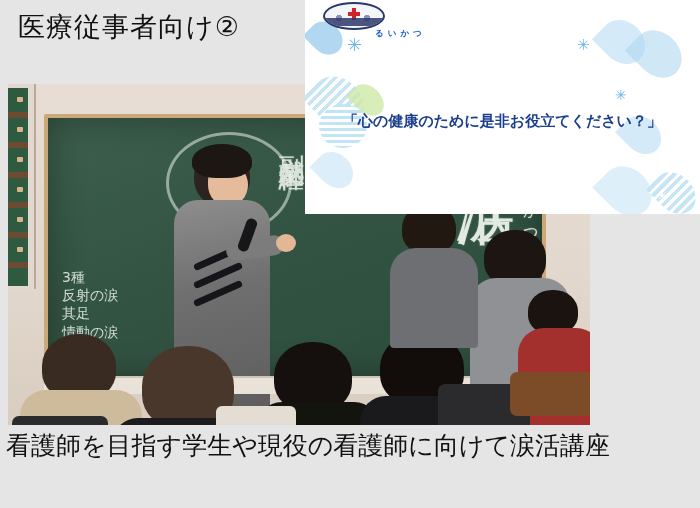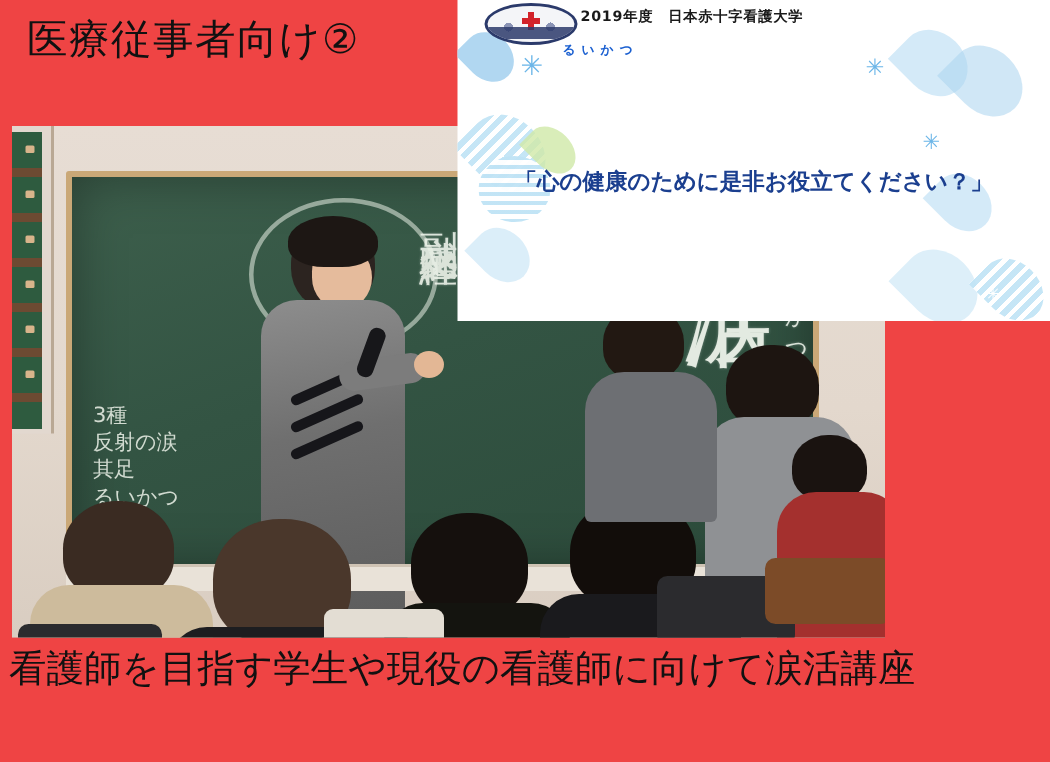--- a/index.html
+++ b/index.html
@@ -2,21 +2,21 @@
 <html lang="ja"><head>
 <meta charset="utf-8">
 <title>涙活講座 スライド</title>
 <style>
   html,body{margin:0;padding:0;}
   body{
     width:700px;height:508px;overflow:hidden;background:#ffffff;
     font-family:"DejaVu Sans","Liberation Sans",sans-serif;
     -webkit-font-smoothing:antialiased;
   }
-  .slide{position:relative;width:700px;height:508px;background:#ef4444;overflow:hidden;}
+  .slide{position:relative;width:700px;height:508px;background:#e5e5e5;overflow:hidden;}
 
   
   .slide-title{
     position:absolute;left:18px;top:12px;
     font-size:27px;line-height:1.1;color:#111;
     letter-spacing:1px;white-space:nowrap;
   }
 
   
   .photo{
@@ -131,21 +131,21 @@
 
       <div class="chalk-txt big-kanji">涙活</div>
       <div class="chalk-txt ruby-v">るいかつ</div>
       <div class="chalk-txt c3">中（緊張興奮）</div>
       <div class="chalk-txt c4">交感神経</div>
       <div class="chalk-txt c5">副交感神経</div>
 
       <div class="left-txt2" style="white-space:pre-line">3種
 反射の涙
 其足
-るいかつ</div>
+情動の涙</div>
 
       <div class="tray"></div>
       <div class="chalk" style="left:470px"></div>
     </div>
 
     <div class="lecturer">
       <div class="lec-head"></div>
       <div class="lec-face"></div>
       <div class="lec-hair"></div>
       <div class="lec-body">
@@ -213,21 +213,20 @@
     <div class="snow" style="left:352px;top:190px;font-size:12px;color:#fff;">✳</div>
     <div class="sunburst"></div>
 
     <div class="logo">
       <div class="figs"></div>
       <div class="cross-v"></div>
         <div class="cross-h"></div>
       <div class="band"></div>
     </div>
 
-    <div class="poster-header">2019年度　日本赤十字看護大学</div>
 
     <div class="ruby">るいかつ</div>
 
 
     <div class="subhead">「心の健康のために是非お役立てください？」</div>
 
   </div>
 
   <div class="caption">
     <div class="cap-l1">看護師を目指す学生や現役の看護師に向けて涙活講座</div>

